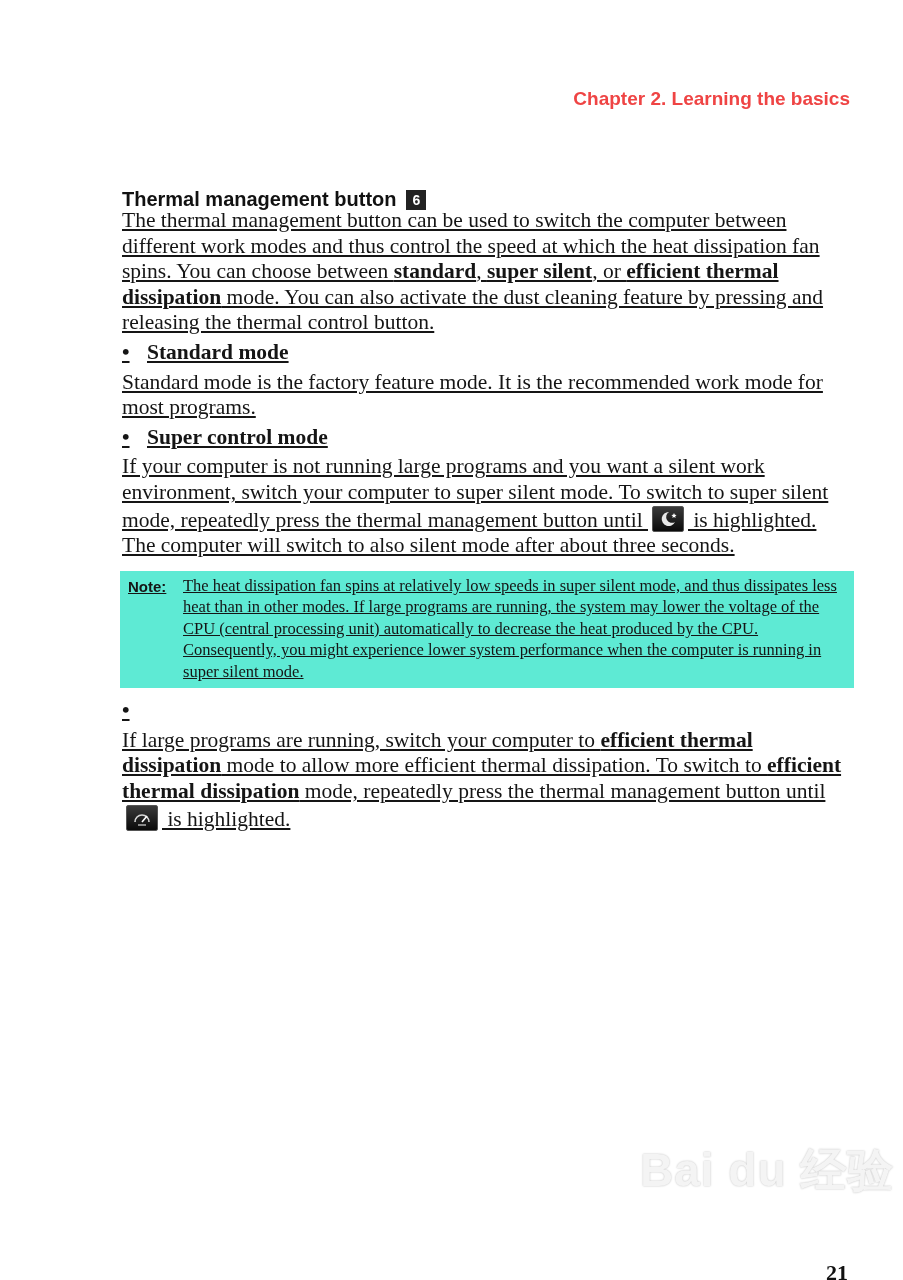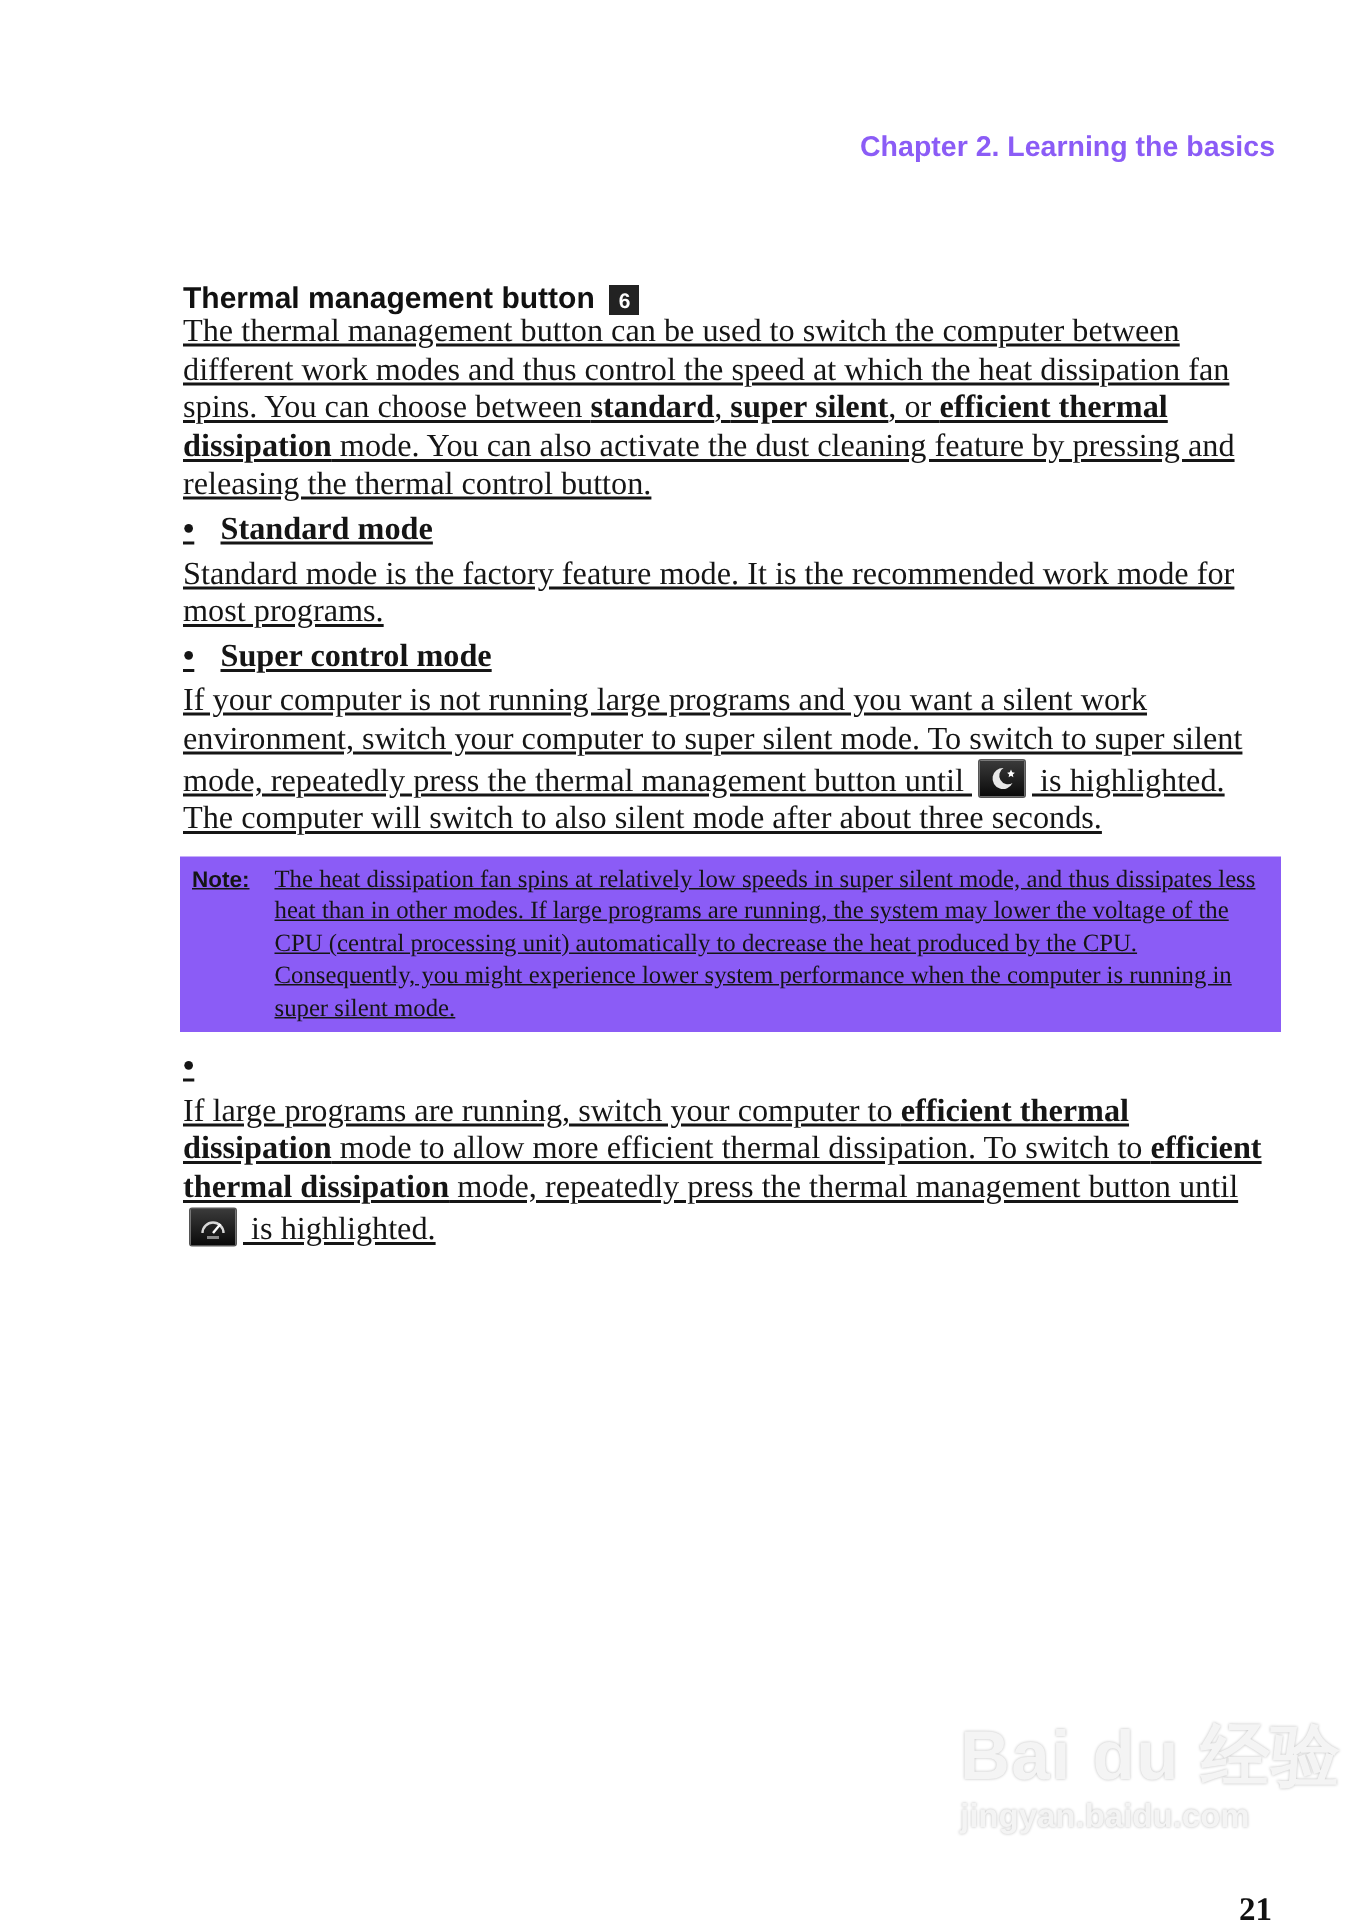--- a/index.html
+++ b/index.html
@@ -1,19 +1,19 @@
 <!DOCTYPE html>
 <html><head>
 <meta charset="utf-8">
 <style>
   html, body { margin: 0; padding: 0; background: #ffffff; }
   body { width: 903px; height: 1280px; position: relative; overflow: hidden; color: #111; }
   .header {
     position: absolute; right: 53px; top: 88px;
-    font-family: "Liberation Sans", sans-serif; font-weight: bold; font-size: 19px; color: #8b5cf6;
+    font-family: "Liberation Sans", sans-serif; font-weight: bold; font-size: 19px; color: #ef4444;
   }
   .section-title {
     position: absolute; left: 122px; top: 188px;
     font-family: "Liberation Sans", sans-serif; font-weight: bold; font-size: 20px; color: #111;
     display: flex; align-items: center; justify-content: flex-end;
   }
   .callout {
     display: inline-block; background: #222; color: #fff;
     font-family: "Liberation Sans", sans-serif; font-weight: bold; font-size: 14px;
     width: 20px; height: 20px; line-height: 20px; text-align: center; margin-left: 10px;
@@ -25,21 +25,21 @@
   .body p { margin: 0; }
   .bullet { font-weight: bold; margin: 4px 0 4px 0 !important; display: flex; }
   .bullet .dot { width: 25px; display: inline-block; }
   .mode-icon {
     display: inline-block; width: 30px; height: 24px; vertical-align: -5px;
     background: linear-gradient(#3a3a3a, #0a0a0a); border: 1px solid #555; border-radius: 2px;
     margin: 0 4px; position: relative;
   }
   .mode-icon svg { position: absolute; left: 0; top: 0; }
   .note {
-    background: #8b5cf6; margin: 12px -2px 10px -2px; padding: 4px 10px 6px 8px;
+    background: #5eead4; margin: 12px -2px 10px -2px; padding: 4px 10px 6px 8px;
     display: flex; font-size: 16.5px; line-height: 21.5px;
   }
   .note-label {
     font-family: "Liberation Sans", sans-serif; font-weight: bold; font-size: 15px;
     width: 55px; flex-shrink: 0; padding-top: 1px;
   }
   .note-text { font-family: "Liberation Serif", serif; }
   .watermark {
     position: absolute; left: 640px; top: 1140px; color: #e2e2e2;
     font-family: "Liberation Sans", sans-serif; font-weight: bold;
@@ -95,16 +95,15 @@
     <span>If large programs are running, switch your computer to </span><b>efficient thermal dissipation</b><span> mode to allow more efficient thermal dissipation. To switch to </span><b>efficient thermal dissipation</b><span> mode, repeatedly press the thermal management button until </span><span class="mode-icon"><svg width="30" height="24" viewBox="0 0 30 24">
           <path d="M8 16 A7 7 0 0 1 22 16" fill="none" stroke="#d8d8d8" stroke-width="1.6"></path>
           <line x1="15" y1="16" x2="20" y2="10" stroke="#fff" stroke-width="1.6"></line>
           <rect x="11" y="18" width="8" height="2" fill="#888"></rect>
         </svg></span><span> is highlighted.</span>
   </p>
 </div>
 
 <div class="watermark">
   <div class="wm-logo">Bai du 经验</div>
-  <div class="wm-url">jingyan.baidu.com</div>
 </div>
 
 <div class="page-number">21</div>
 
 </body></html>

